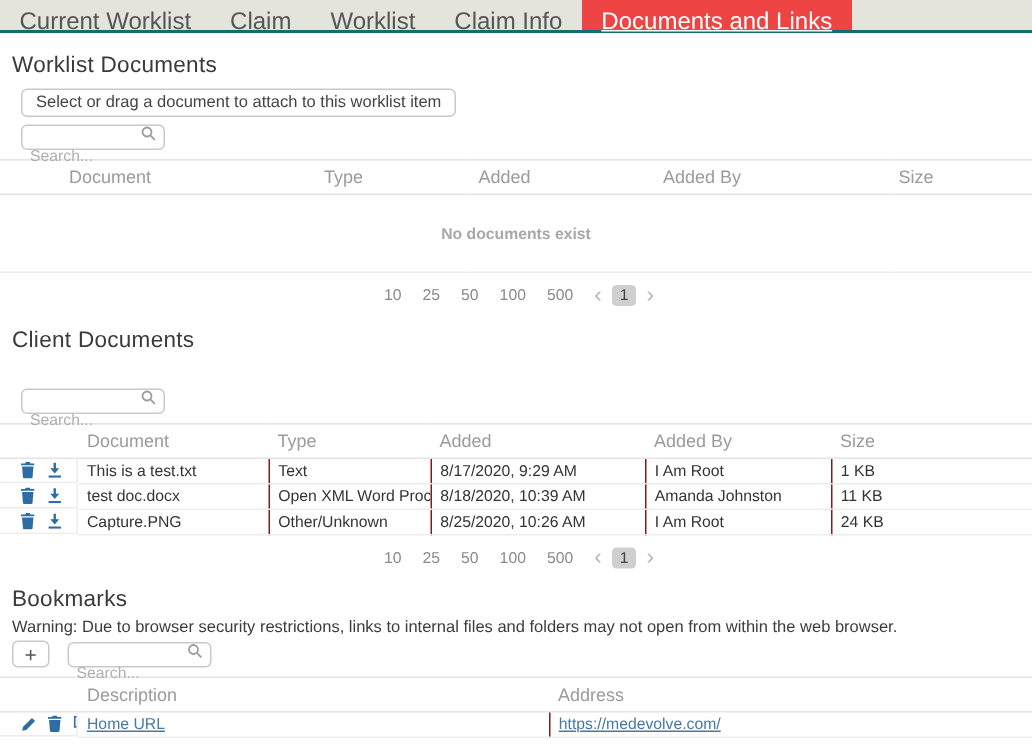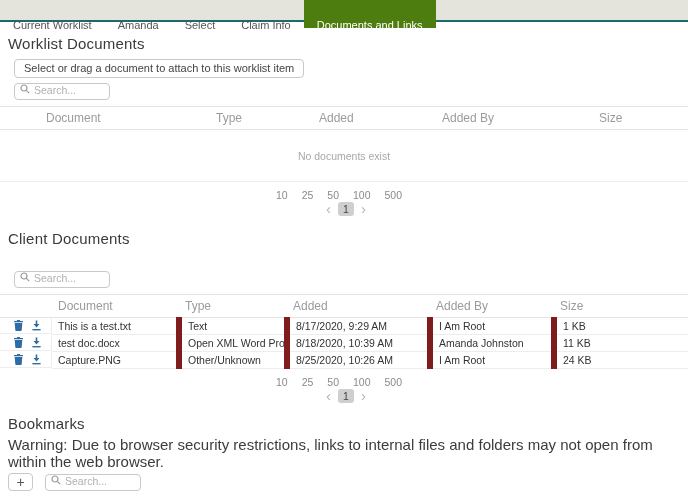--- a/index.html
+++ b/index.html
@@ -13,52 +13,53 @@
   }
   
   .tabbar {
     display: flex;
     background: #e4e4dd;
     border-bottom: 2px solid #1b6a6f;
     height: 22px;
     align-items: stretch;
   }
   .tab {
-    padding: 14px 13px;
+    padding: 4px 13px;
     line-height: 22px;
     color: #555;
-    font-size: 11px;
+    font-size: 16px;
     cursor: pointer;
     white-space: nowrap;
   }
-  .tab.active { background: #4d7c0f; color: #fff; text-decoration: underline; }
+  .tab.active { background: #ef4444; color: #fff; text-decoration: underline; }
   
   h2 { font-size: 15px; font-weight: 400; color: #3a3a3a; margin: 13px 12px 7px 8px; letter-spacing: .2px; }
   .btn {
     display: inline-block;
     background: #fff;
     border: 1px solid #c9c9c9;
     border-radius: 4px;
     padding: 2px 9px 3px 9px;
     font-size: 11px;
     color: #444;
     margin-left: 14px;
     cursor: pointer;
   }
   .search {
     display: inline-flex;
-    align-items: flex-start;
+    align-items: flex-end;
     gap: 4px;
     border: 1px solid #c9c9c9;
     border-radius: 4px;
     padding: 0 5px;
     margin: 5px 0 0 14px;
     width: 96px;
     height: 17px;
     background: #fff;
+    flex-direction: column;
   }
   .search svg { flex: 0 0 auto; }
   .search input {
     border: none; outline: none; width: 100%;
     font-size: 10.5px; color: #444; font-family: inherit; background: transparent;
   }
   .search input::placeholder { color: #b0b0b0; }
   
   table { width: 100%; border-collapse: collapse; margin-top: 6px; table-layout: fixed; }
   th {
@@ -67,57 +68,57 @@
     border-top: 1px solid #e4e4e4;
     border-bottom: 1px solid #e4e4e4;
     overflow: hidden; white-space: nowrap;
   }
   td {
     font-size: 10.5px; color: #333;
     padding: 2px 6px; height: 16px;
     border-bottom: 1px solid #ededed;
     overflow: hidden; white-space: nowrap;
   }
-  .vlines td { border-right: 6px solid #7f1d1d; }
+  .vlines td { border-right: 1px solid #7f1d1d; }
   .vlines td:last-child { border-right: none; }
   .col-icons { text-align: left; padding-left: 14px; }
   td.col-icons { display: flex; gap: 8px; align-items: center; border-right: 1px solid #ededed; }
-  .empty-cell { text-align: center; color: #a8a8a8; height: 52px; font-size: 10.5px; }
+  .empty-cell { text-align: center; color: #a8a8a8; height: 52px; font-size: 10.5px; font-weight: bold; }
   .icon { display: inline-flex; cursor: pointer; line-height: 0; }
   a.blue-link { color: #4678a8; text-decoration: underline; cursor: pointer; }
   
   .pagination {
     display: flex; justify-content: center; align-items: center;
-    padding: 7px 10px 8px 14px; color: #8a8a8a; font-size: 10.5px; flex-direction: column;
+    padding: 7px 10px 8px 14px; color: #8a8a8a; font-size: 10.5px;
   }
   .page-sizes span { margin-right: 14px; cursor: pointer; }
   .pager { display: flex; align-items: center; gap: 7px; }
   .chev { color: #b5b5b5; font-size: 15px; line-height: 1; cursor: pointer; }
   .page-current {
     background: #cfcfcf; color: #444; border-radius: 3px;
     padding: 1px 5px; font-size: 10.5px; cursor: pointer;
   }
   
-  .warning { margin: 1px 0 3px 8px; font-size: 15px; color: #3c3c3c; }
+  .warning { margin: 1px 0 3px 8px; font-size: 11px; color: #3c3c3c; }
   .toolbar-row { display: flex; align-items: center; }
   .add-btn {
     display: inline-flex; align-items: center; justify-content: center;
     width: 25px; height: 18px;
     border: 1px solid #c9c9c9; border-radius: 4px; background: #fff;
     font-size: 14px; color: #555; margin-left: 8px; cursor: pointer;
   }
   .toolbar-row .search { margin: 0 0 0 12px; }
 </style>
 </head>
 <body>
 
 <div class="tabbar">
   <div class="tab">Current Worklist</div>
-  <div class="tab">Amanda</div>
-  <div class="tab">Select</div>
+  <div class="tab">Claim</div>
+  <div class="tab">Worklist</div>
   <div class="tab">Claim Info</div>
   <div class="tab active">Documents and Links</div>
 </div>
 
 <section>
   <h2>Worklist Documents</h2>
 
   <button class="btn">Select or drag a document to attach to this worklist item</button>
   <br>
   <span class="search">

